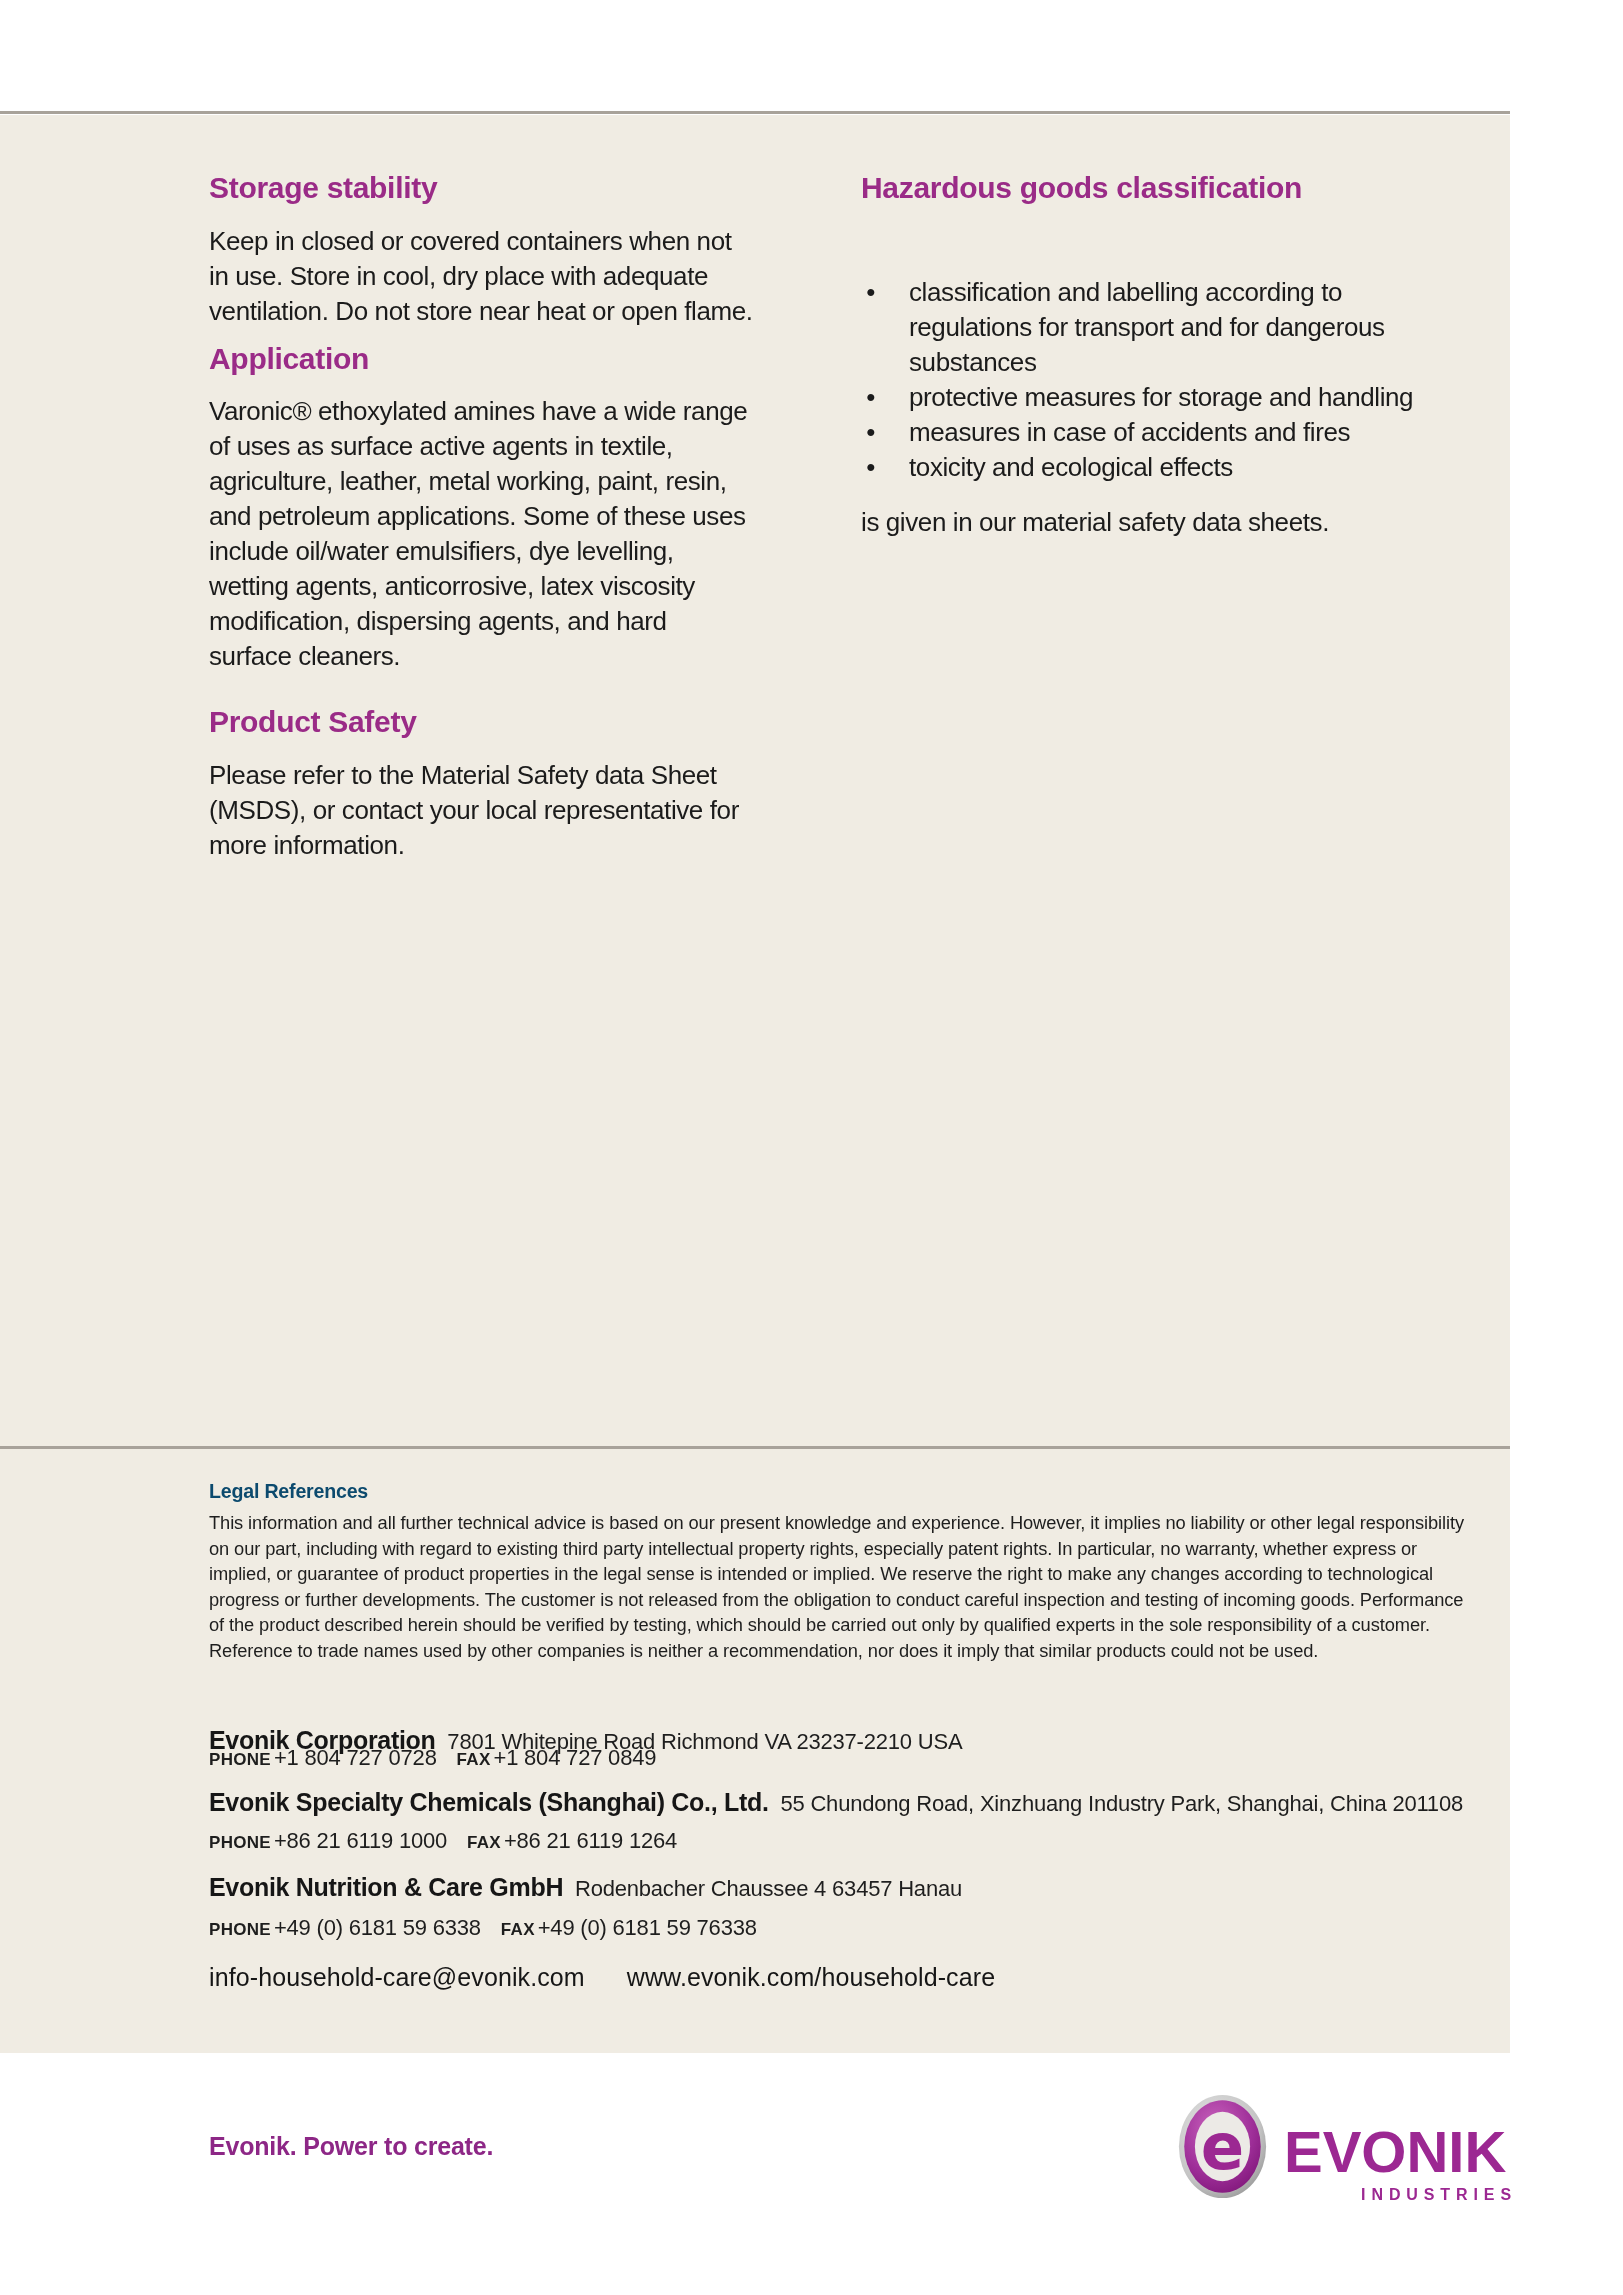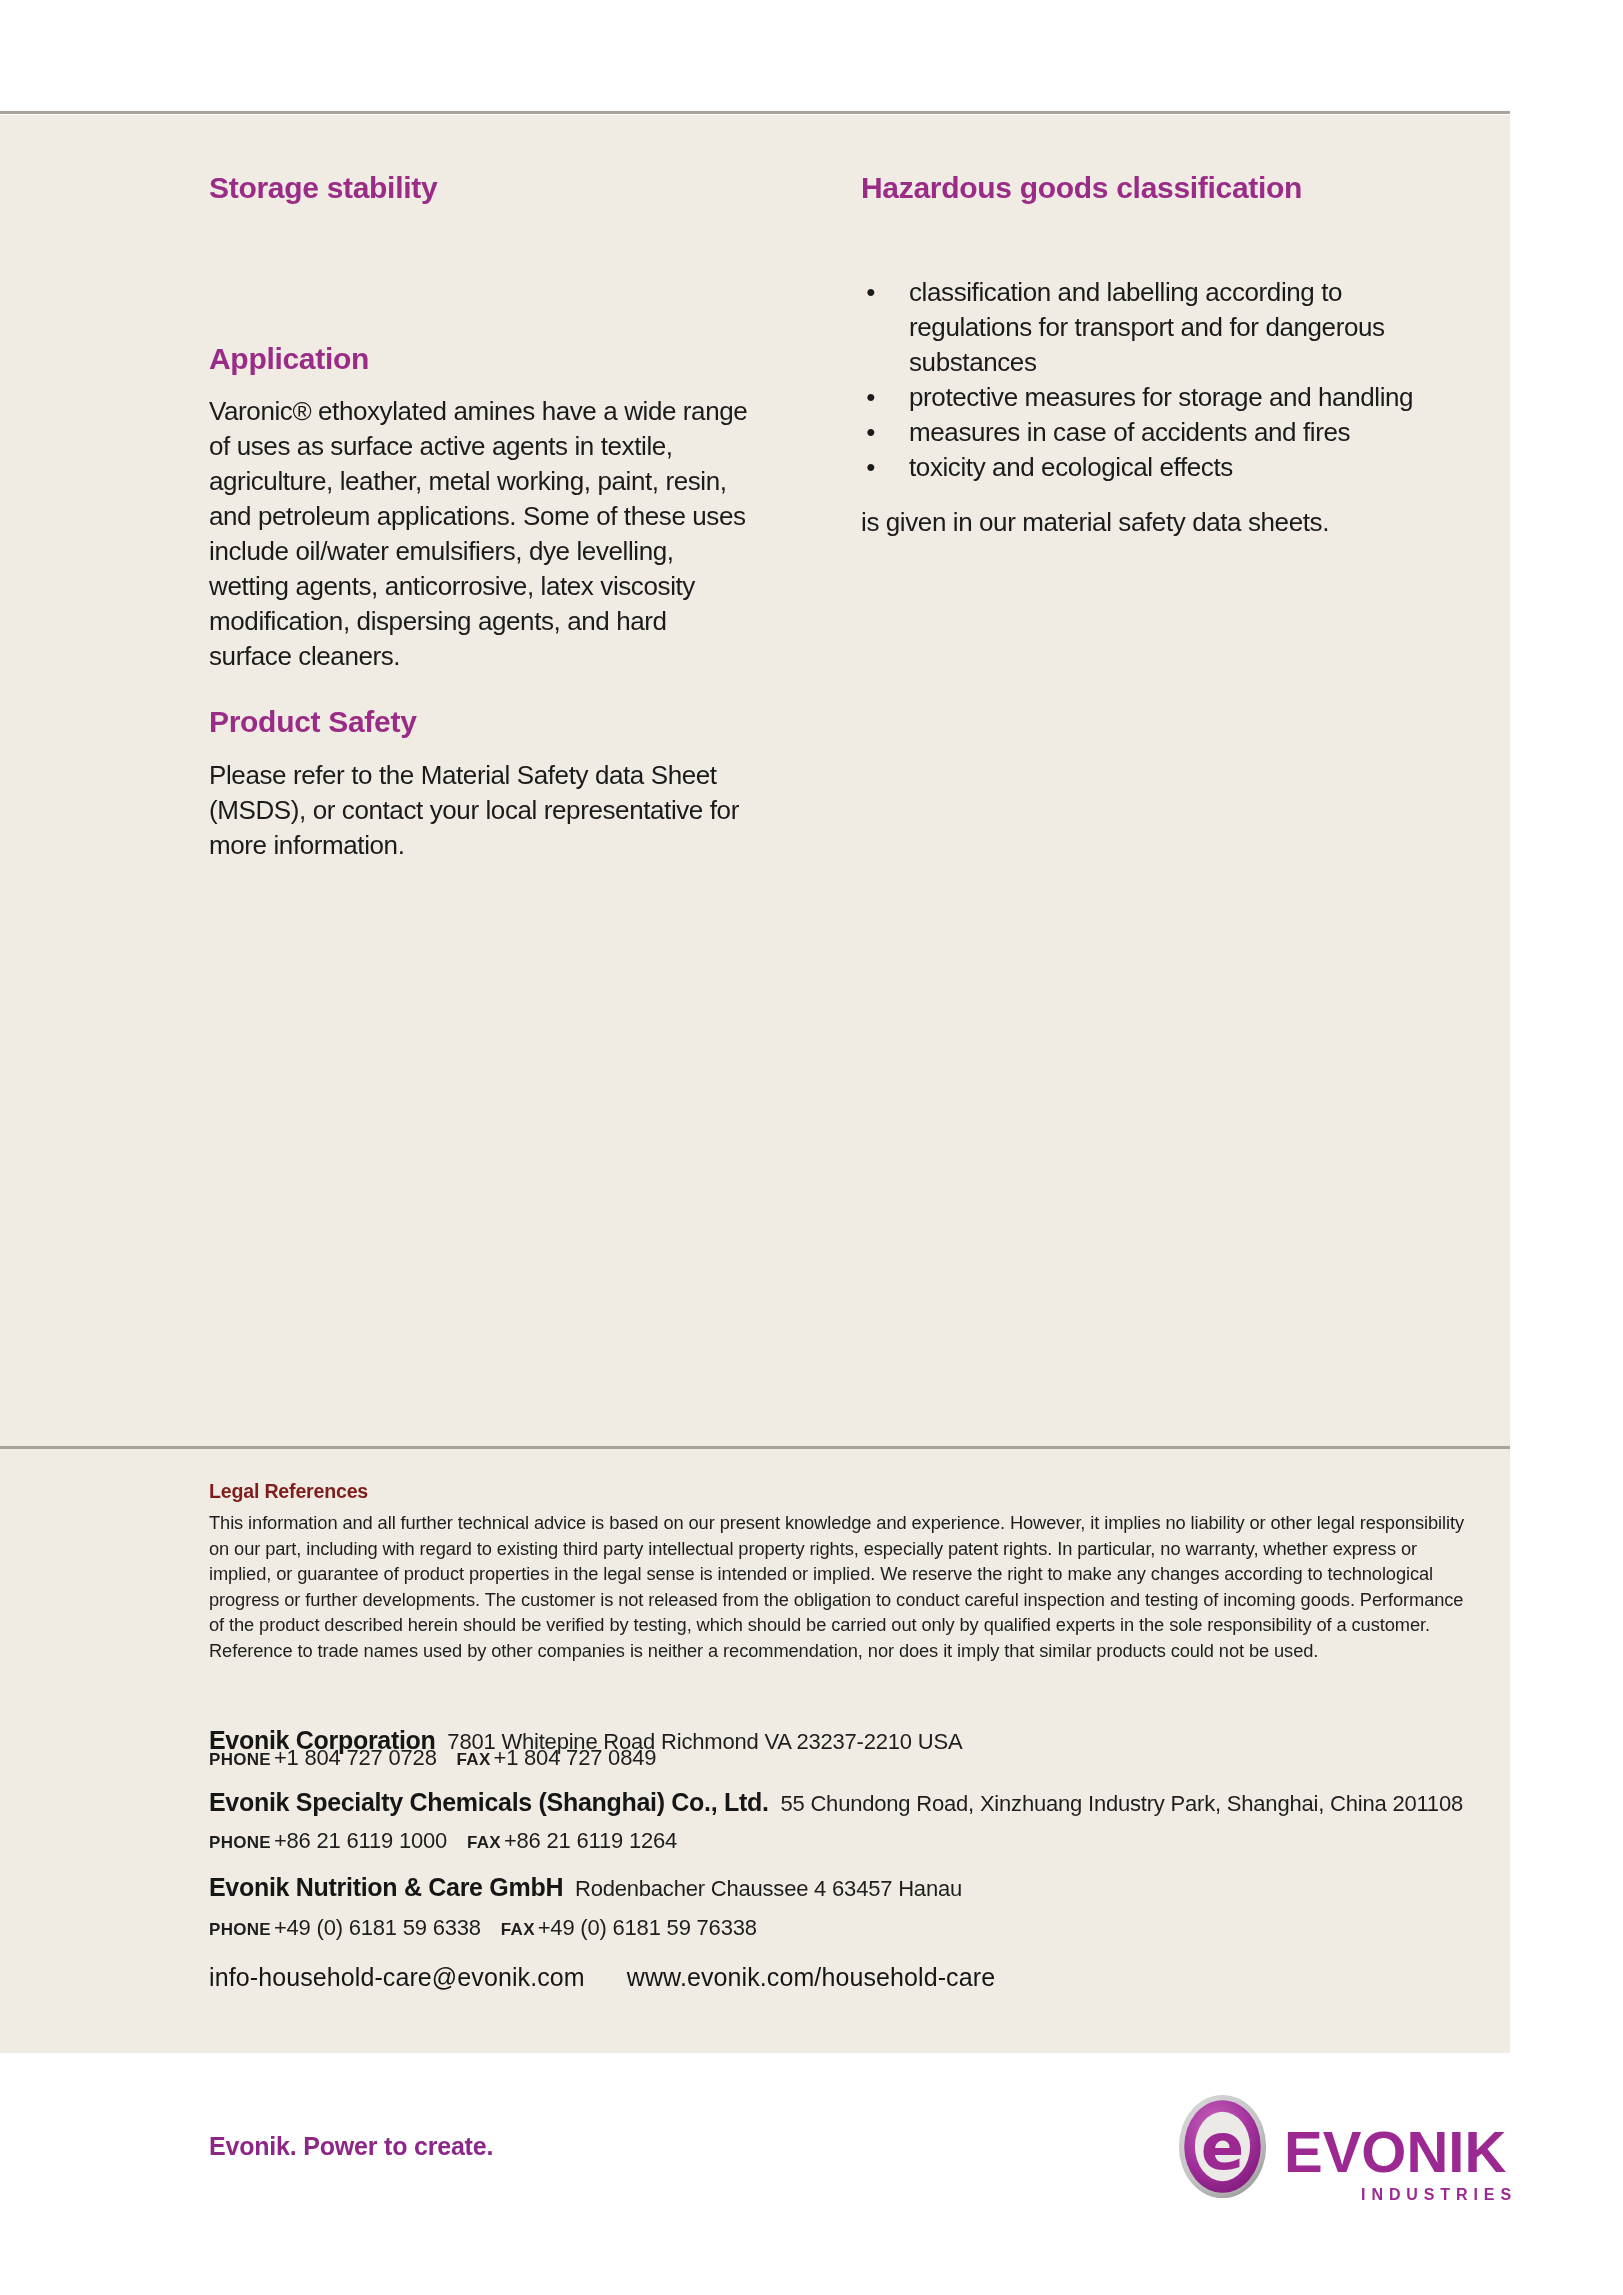--- a/index.html
+++ b/index.html
@@ -23,21 +23,21 @@
   .bullet-list { position:absolute; }
   .bullet-item { display:flex; align-items:flex-start; }
   .bullet-dot {
     width:48px; flex:0 0 48px; font-size:26px; line-height:35px; color:#1b1b1b;
     padding-left:5.2px; box-sizing:border-box;
   }
   .bullet-text { font-size:26px; line-height:35px; color:#1b1b1b; white-space:pre-line; letter-spacing:-0.4px; }
 
   .legal-heading {
     position:absolute; left:209px; top:1480px; margin:0;
-    font-size:19.6px; font-weight:bold; color:#7f1d1d; letter-spacing:-0.2px;
+    font-size:19.6px; font-weight:bold; color:#0c4a6e; letter-spacing:-0.2px;
   }
   .legal-text {
     position:absolute; left:209px; top:1510px; width:1263px;
     font-size:18.3px; line-height:25.5px; color:#1e1e1e; white-space:pre-line; letter-spacing:-0.1px;
   }
 
   .contact-row { position:absolute; left:209px; white-space:nowrap; }
   .contact-name { font-size:25px; font-weight:bold; color:#161616; letter-spacing:-0.3px; }
   .contact-address { font-size:22px; color:#1e1e1e; margin-left:11.8px; letter-spacing:-0.2px; }
   .phone-row { position:absolute; left:209px; white-space:nowrap; color:#1e1e1e; }
@@ -68,20 +68,23 @@
 </head>
 <body>
 
 <div class="page">
 
   <div class="rule rule-top"></div>
   <div class="panel"></div>
   <div class="rule rule-mid"></div>
 
   <h2 class="section-heading" style="left:209px; top:171px;">Storage stability</h2>
+  <div class="body-text" style="left:209px; top:224px; width:628px;">Keep in closed or covered containers when not
+in use. Store in cool, dry place with adequate
+ventilation.  Do not store near heat or open flame.</div>
 
   <h2 class="section-heading" style="left:209px; top:342px;">Application</h2>
   <div class="body-text" style="left:209px; top:394px; width:628px;">Varonic® ethoxylated amines have a wide range
 of uses as surface active agents in textile,
 agriculture, leather, metal working, paint, resin,
 and petroleum applications. Some of these uses
 include oil/water emulsifiers, dye levelling,
 wetting agents, anticorrosive, latex viscosity
 modification, dispersing agents, and hard
 surface cleaners.</div>

